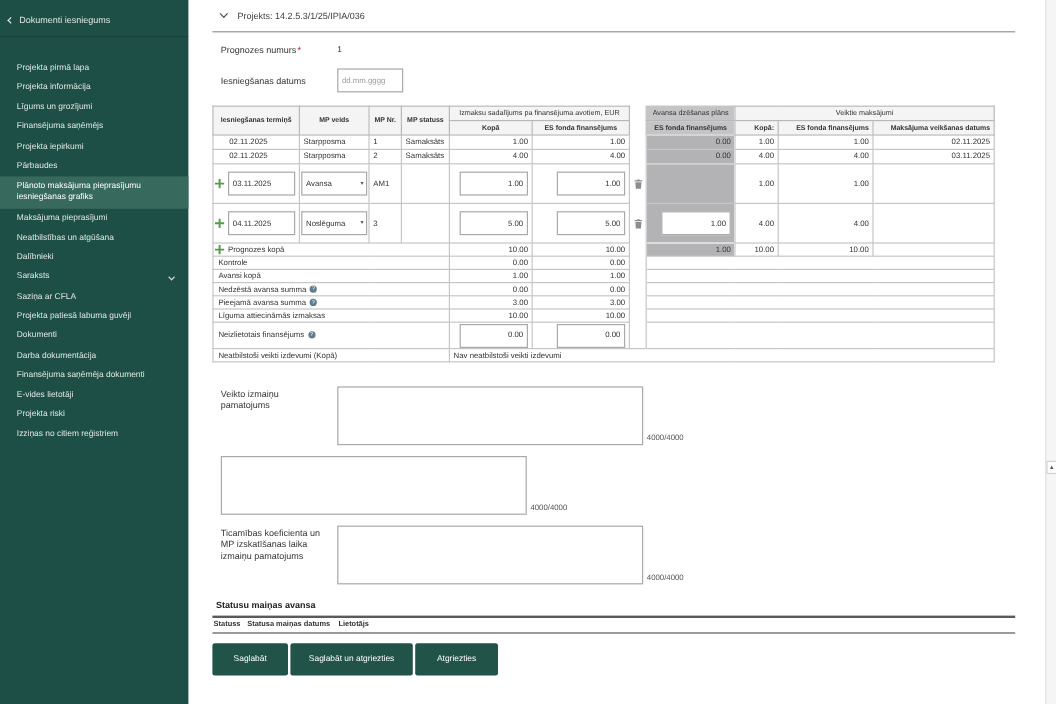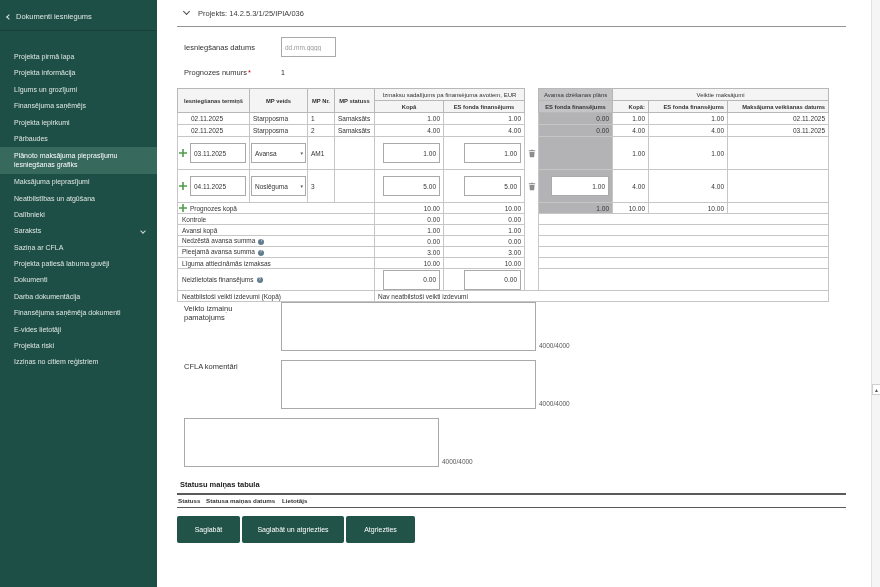--- a/index.html
+++ b/index.html
@@ -52,21 +52,21 @@
   .cell-flex .flexwrap { display:flex; align-items:center; gap:3px; }
   .sum-label { padding-left:4px !important; }
   .sel-cell { padding:0 1px !important; }
   .select { border:1px solid #a9a9a9; background:#fff; height:20px; width:100%; display:flex; align-items:center; justify-content:space-between; padding:0 2px 0 3px; font-size:6.5px; cursor:pointer; }
   .sel-arrow { font-size:5px; color:#555; }
   .plus-icon { display:block; cursor:pointer; flex:0 0 auto; }
   .trash-icon { cursor:pointer; vertical-align:middle; }
   .info-icon { display:inline-flex; align-items:center; justify-content:center; width:6px; height:6px; border-radius:50%; background:#5f7d8c; color:#fff; font-size:4.5px; line-height:1; margin-left:3px; vertical-align:1px; cursor:pointer; }
 
   
-  .ta-section { margin-top:0; padding-left:7px; }
+  .ta-section { margin-top:20px; padding-left:7px; }
   .ta-row { display:flex; margin-bottom:9px; font-size:7.5px; }
   .ta-label { width:97px; flex:0 0 97px; line-height:1.25; padding-top:2px; padding-right:10px; }
   .ta-wrap { display:flex; align-items:flex-end; gap:3px; }
   textarea.ta { width:255px; height:49px; border:1px solid #a9a9a9; resize:none; font-family:inherit; font-size:6.5px; padding:2px; }
   .ta-counter { font-size:6.5px; color:#555; margin-bottom:2px; }
 
   
   .status-section { margin-top:13px; }
   .status-title { font-size:7.5px; font-weight:bold; color:#222; margin-bottom:4px; padding-left:3px; }
   .status-header { border-top:2px solid #5a5a5a; border-bottom:1px solid #5a5a5a; padding:2px 0 3px 1px; font-size:6.2px; font-weight:bold; display:flex; }
@@ -153,26 +153,26 @@
 </aside>
 
 <main class="main">
   <div class="project-header">
     <span class="chev-down"></span>
     <span>Projekts: 14.2.5.3/1/25/IPIA/036</span>
   </div>
 
   <div class="form-area">
     <div class="form-row">
+      <span class="form-label"><span>Prognozes numurs</span><span class="req">*</span></span>
+      <span class="form-value">1</span>
+    </div>
+    <div class="form-row">
       <span class="form-label">Iesniegšanas datums</span>
       <input class="inp date-inp" placeholder="dd.mm.gggg" style="">
-    </div>
-    <div class="form-row">
-      <span class="form-label"><span>Prognozes numurs</span><span class="req">*</span></span>
-      <span class="form-value">1</span>
     </div>
   </div>
 
   <table class="mp">
     <colgroup>
       <col style="width:72px">
         <col style="width:58px">
         <col style="width:27px">
         <col style="width:40px">
       <col style="width:69px">
@@ -358,36 +358,36 @@
 
   <div class="ta-section">
     <div class="ta-row">
       <div class="ta-label">Veikto izmaiņu pamatojums</div>
       <div class="ta-wrap">
         <textarea class="ta" style=""></textarea>
         <span class="ta-counter">4000/4000</span>
       </div>
     </div>
     <div class="ta-row">
-      <div class="ta-label">CFLA komentāri</div>
       <div class="ta-wrap">
         <textarea class="ta" style=""></textarea>
         <span class="ta-counter">4000/4000</span>
       </div>
     </div>
     <div class="ta-row">
+      <div class="ta-label">Ticamības koeficienta un MP izskatīšanas laika izmaiņu pamatojums</div>
       <div class="ta-wrap">
         <textarea class="ta" style=""></textarea>
         <span class="ta-counter">4000/4000</span>
       </div>
     </div>
   </div>
 
   <div class="status-section">
-    <div class="status-title">Statusu maiņas tabula</div>
+    <div class="status-title">Statusu maiņas avansa</div>
     <div class="status-header">
       <span class="sh1">Statuss</span>
       <span class="sh2">Statusa maiņas datums</span>
       <span class="sh3">Lietotājs</span>
     </div>
   </div>
 
   <div class="btn-row">
     <button class="btn b1">Saglabāt</button>
     <button class="btn b2">Saglabāt un atgriezties</button>

